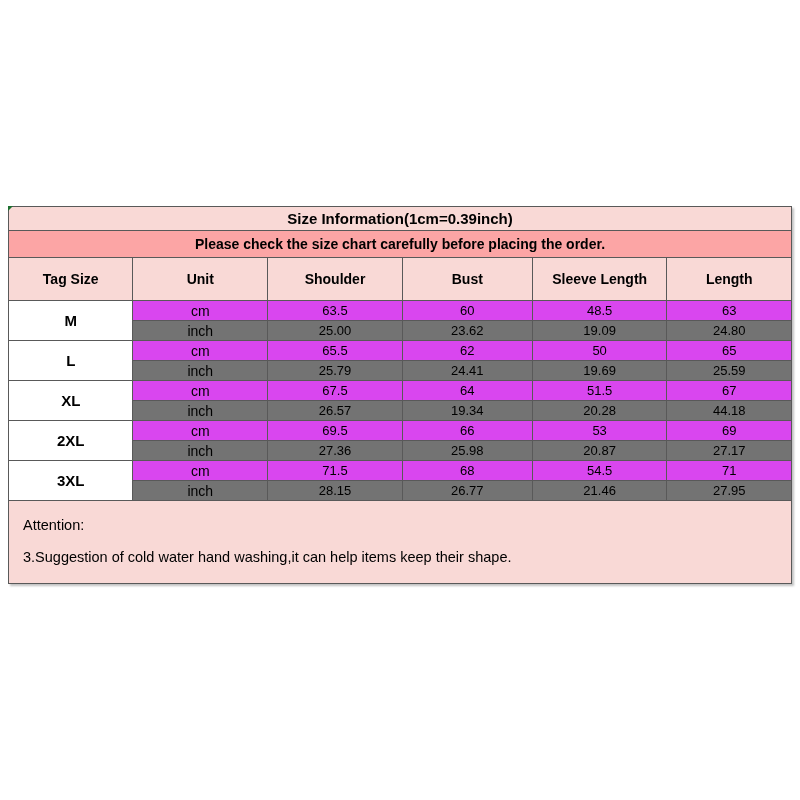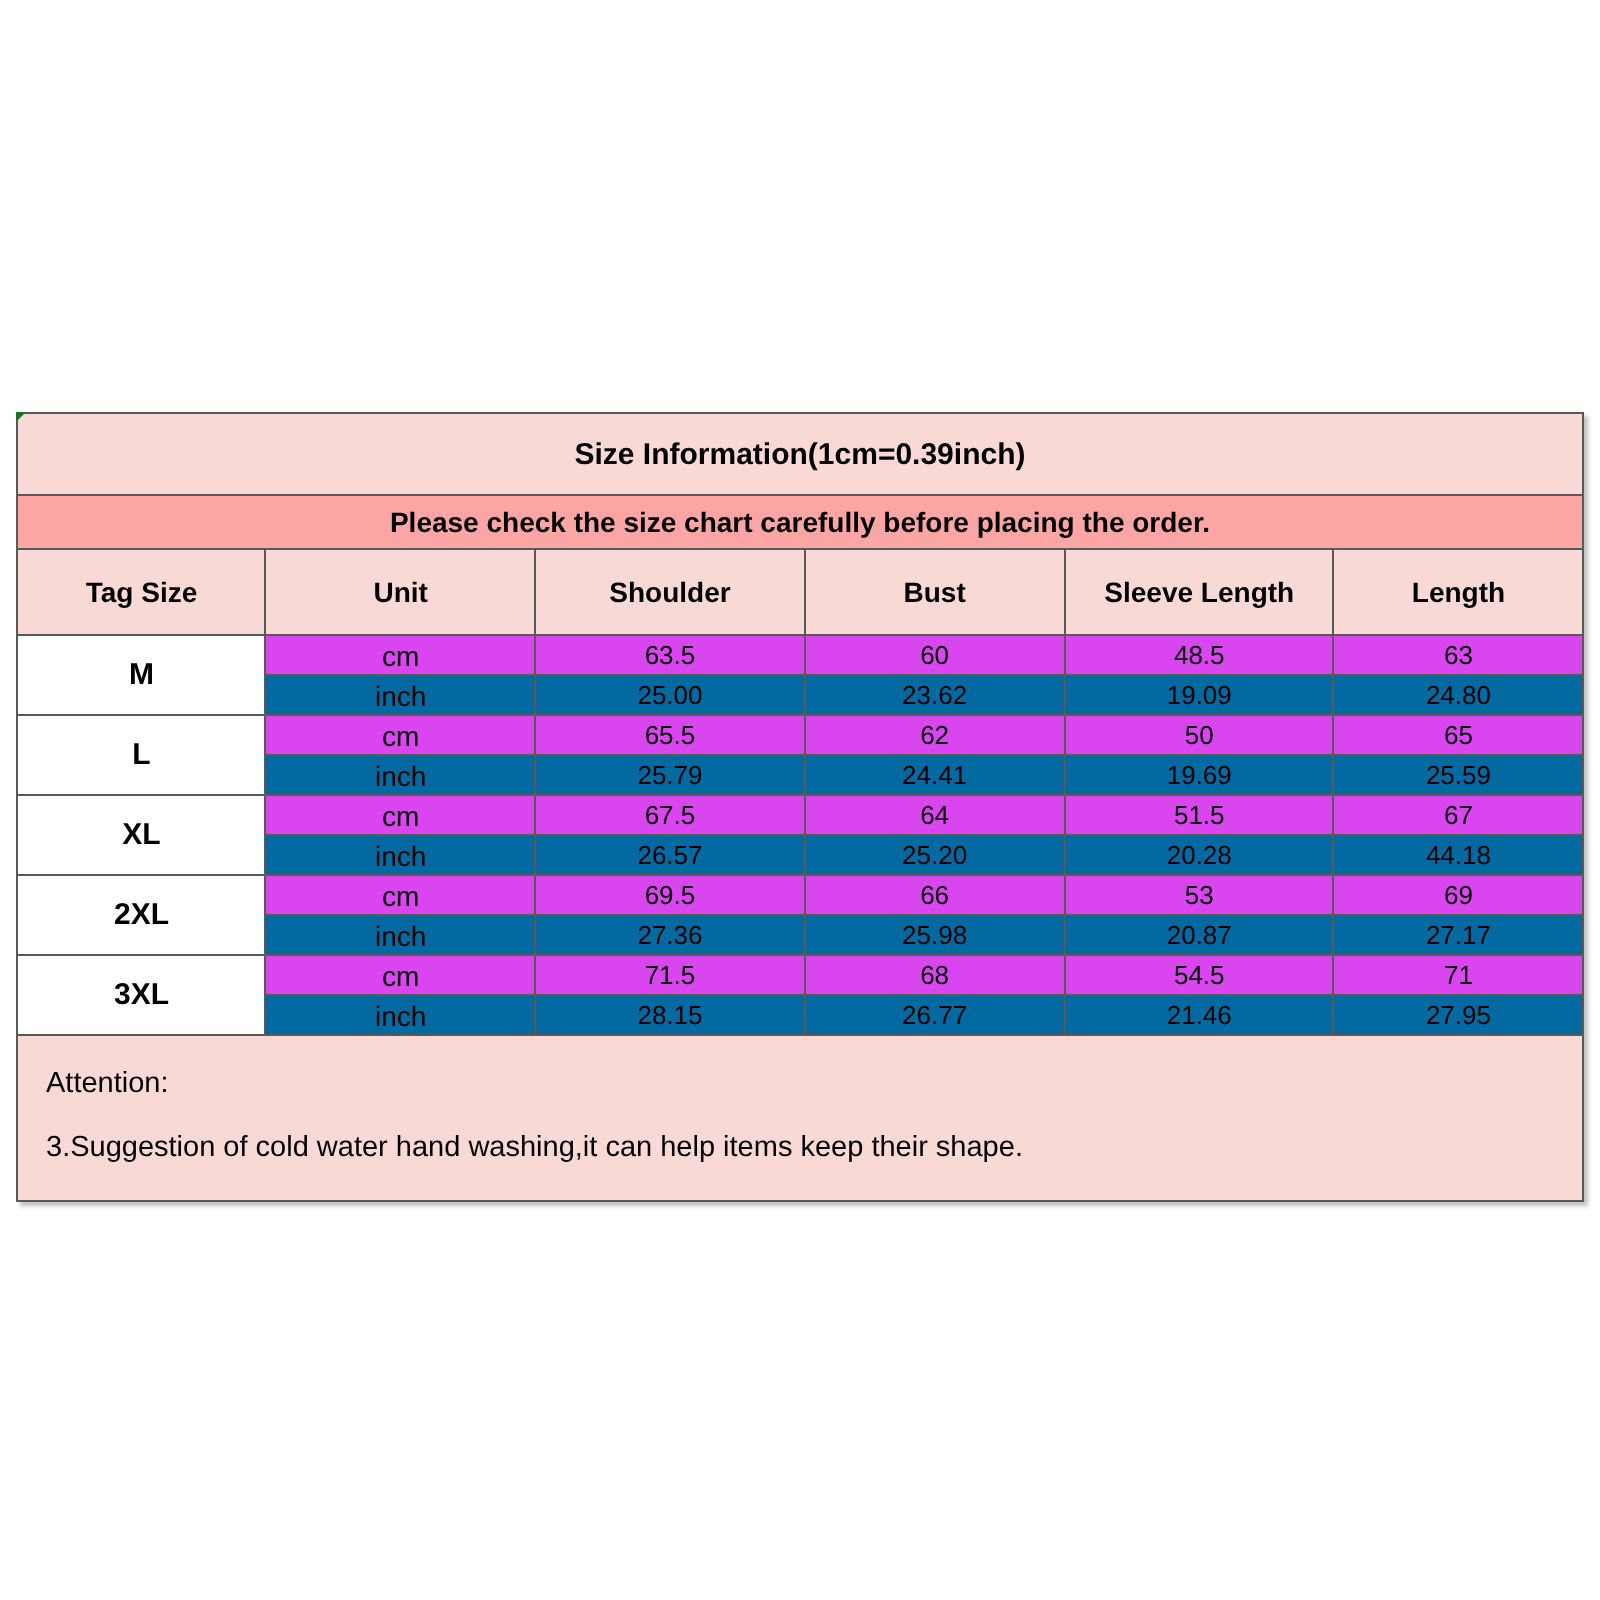--- a/index.html
+++ b/index.html
@@ -32,39 +32,39 @@
   }
   table.size-table td, table.size-table th {
     border: 1px solid #595959;
     padding: 0 2px;
     text-align: center;
     vertical-align: middle;
     overflow: hidden;
     white-space: nowrap;
   }
   .row-title td {
-    height: 41px;
+    height: 24px;
     background: #f9d9d6;
     font-weight: bold;
     font-size: 15px;
   }
   .row-subtitle td {
     height: 27px;
     background: #fca5a5;
     font-weight: bold;
     font-size: 14px;
   }
   .row-header th {
     height: 43px;
     background: #f9d9d6;
     font-weight: bold;
     font-size: 14px;
   }
   tbody.size-body td { height: 20px; font-size: 13px; background: #d946ef; }
-  tbody.size-body tr.inch-row td { background: #0369a1; }
+  tbody.size-body tr.inch-row td { background: #737373; }
   tbody.size-body td.tag-cell {
     background: #ffffff;
     font-weight: bold;
     font-size: 15px;
   }
   tbody.size-body td.unit-cell { font-size: 14px; }
   .attention {
     border: 1px solid #595959;
     border-top: none;
     background: #f9d9d6;
@@ -142,21 +142,21 @@
           <td rowspan="2" class="tag-cell">XL</td>
           <td class="unit-cell">cm</td>
           <td>67.5</td>
           <td>64</td>
           <td>51.5</td>
           <td>67</td>
         </tr>
         <tr class="inch-row">
           <td class="unit-cell">inch</td>
           <td>26.57</td>
-          <td>25.20</td>
+          <td>19.34</td>
           <td>20.28</td>
           <td>44.18</td>
         </tr>
         <tr class="cm-row">
           <td rowspan="2" class="tag-cell">2XL</td>
           <td class="unit-cell">cm</td>
           <td>69.5</td>
           <td>66</td>
           <td>53</td>
           <td>69</td>

